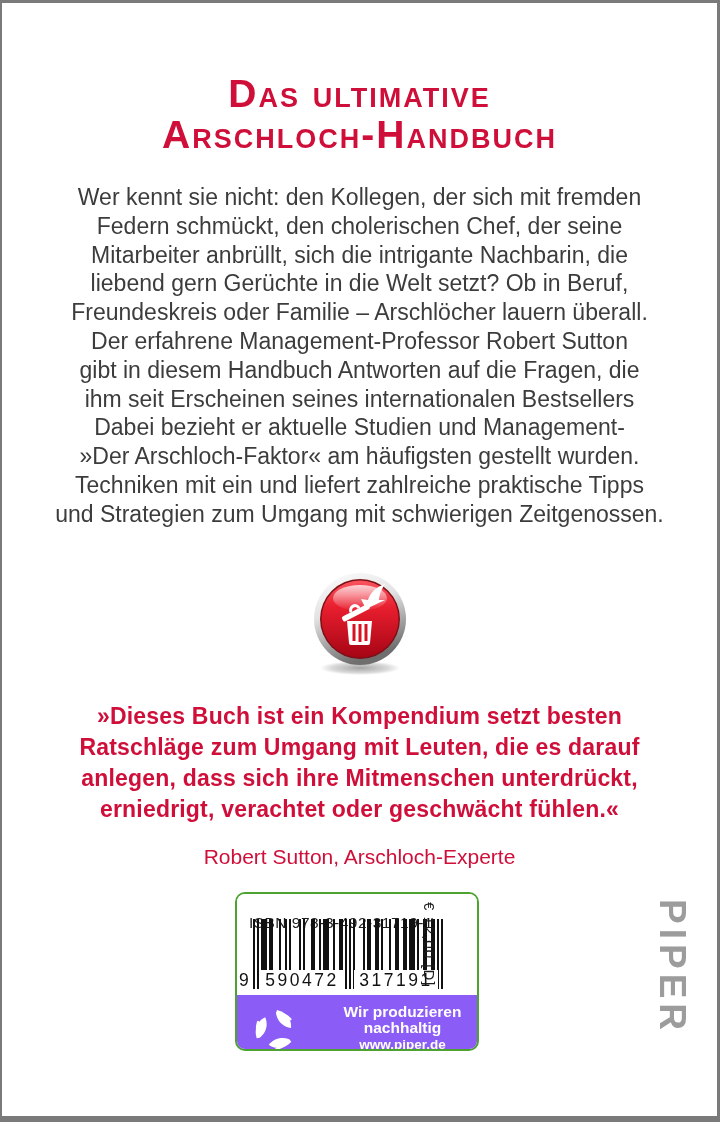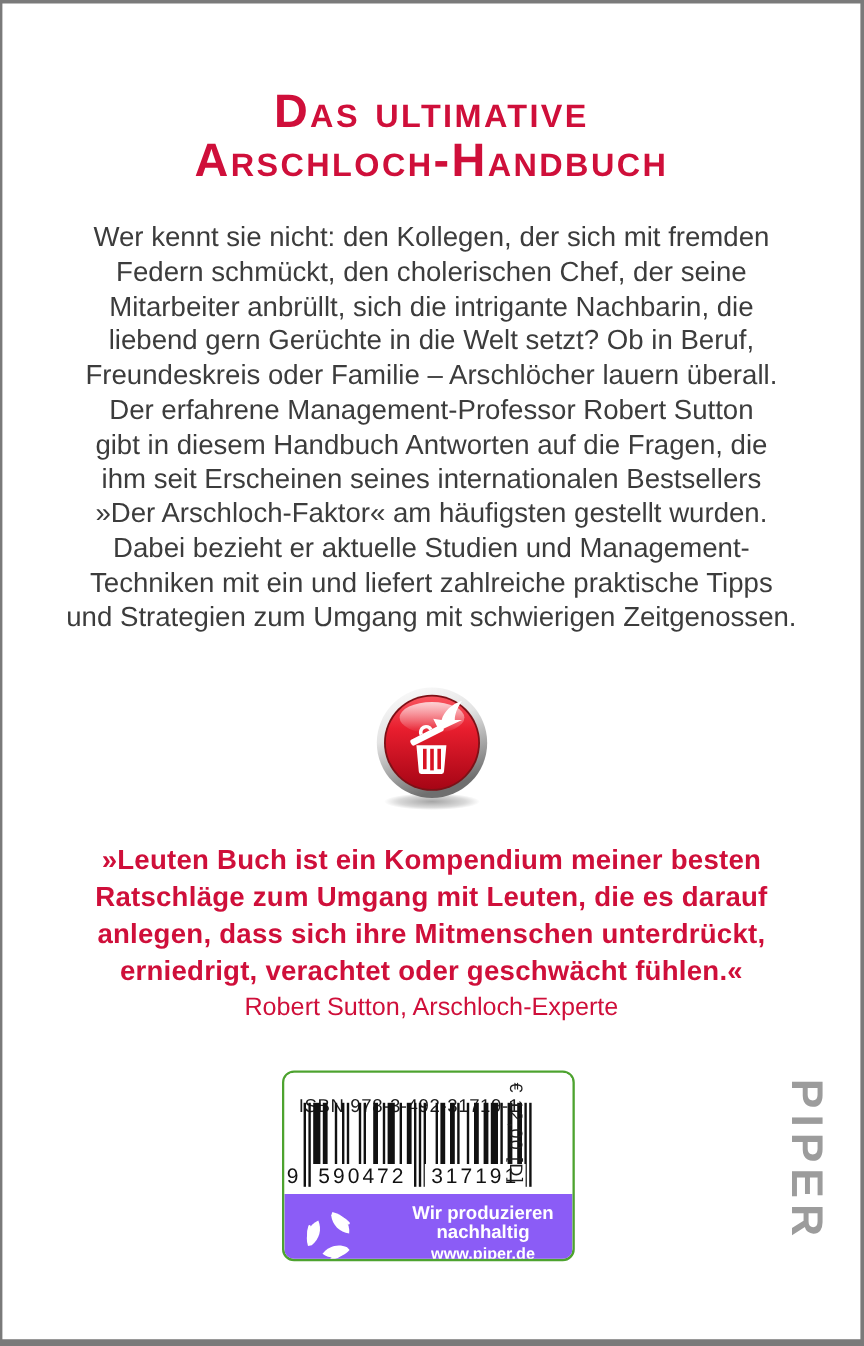--- a/index.html
+++ b/index.html
@@ -38,21 +38,21 @@
   .quote{
     margin-top:24px;
     text-align:center;
     font-weight:bold;
     font-size:23px;
     line-height:31px;
     color:#cf0f3a;
     letter-spacing:0.2px;
   }
   .attribution{
-    margin-top:3px;
+    margin-top:20px;
     text-align:center;
     font-size:21px;
     color:#cf0f3a;
   }
   
   .badge{
     position:absolute;
     left:233px;top:889px;
     width:244px;height:159px;
     box-sizing:border-box;
@@ -110,22 +110,22 @@
 
   <div class="body-text">
       <div>Wer kennt sie nicht: den Kollegen, der sich mit fremden</div>
       <div>Federn schmückt, den cholerischen Chef, der seine</div>
       <div>Mitarbeiter anbrüllt, sich die intrigante Nachbarin, die</div>
       <div>liebend gern Gerüchte in die Welt setzt? Ob in Beruf,</div>
       <div>Freundeskreis oder Familie – Arschlöcher lauern überall.</div>
       <div>Der erfahrene Management-Professor Robert Sutton</div>
       <div>gibt in diesem Handbuch Antworten auf die Fragen, die</div>
       <div>ihm seit Erscheinen seines internationalen Bestsellers</div>
+      <div>Dabei bezieht er aktuelle Studien und Management-</div>
       <div>»Der Arschloch-Faktor« am häufigsten gestellt wurden.</div>
-      <div>Dabei bezieht er aktuelle Studien und Management-</div>
       <div>Techniken mit ein und liefert zahlreiche praktische Tipps</div>
       <div>und Strategien zum Umgang mit schwierigen Zeitgenossen.</div>
     </div>
 
   <div class="button-wrap">
     <svg width="104" height="108" viewBox="0 0 104 108">
       <defs>
         <linearGradient id="chrome" x1="0" y1="0" x2="0.35" y2="1">
           <stop offset="0" stop-color="#ffffff"></stop>
           <stop offset="0.45" stop-color="#e3e3e3"></stop>
@@ -165,21 +165,21 @@
       <g transform="translate(48,44) rotate(-27)">
         <rect x="-15" y="-3" width="30" height="5.5" rx="2" fill="#ffffff"></rect>
         <path d="M-4,-3 a4.5,4.5 0 0 1 9,0" fill="none" stroke="#ffffff" stroke-width="3"></path>
       </g>
 
       <path d="M58,40 L53,30 L60,31 C62,24 68,18 77,15 C73,21 71,26 71,31 L77,31 Z" fill="#ffffff"></path>
     </svg>
   </div>
 
   <div class="quote">
-      <div>»Leuten Buch ist ein Kompendium meiner besten</div>
+      <div>»Dieses Buch ist ein Kompendium setzt besten</div>
       <div>Ratschläge zum Umgang mit Leuten, die es darauf</div>
       <div>anlegen, dass sich ihre Mitmenschen unterdrückt,</div>
       <div>erniedrigt, verachtet oder geschwächt fühlen.«</div>
     </div>
   <div class="attribution">Robert Sutton, Arschloch-Experte</div>
 
   <div class="badge">
     <div class="badge-white">
       <div class="isbn-line">ISBN 978-3-492-31719-1</div>
       <div class="barcode-area">

